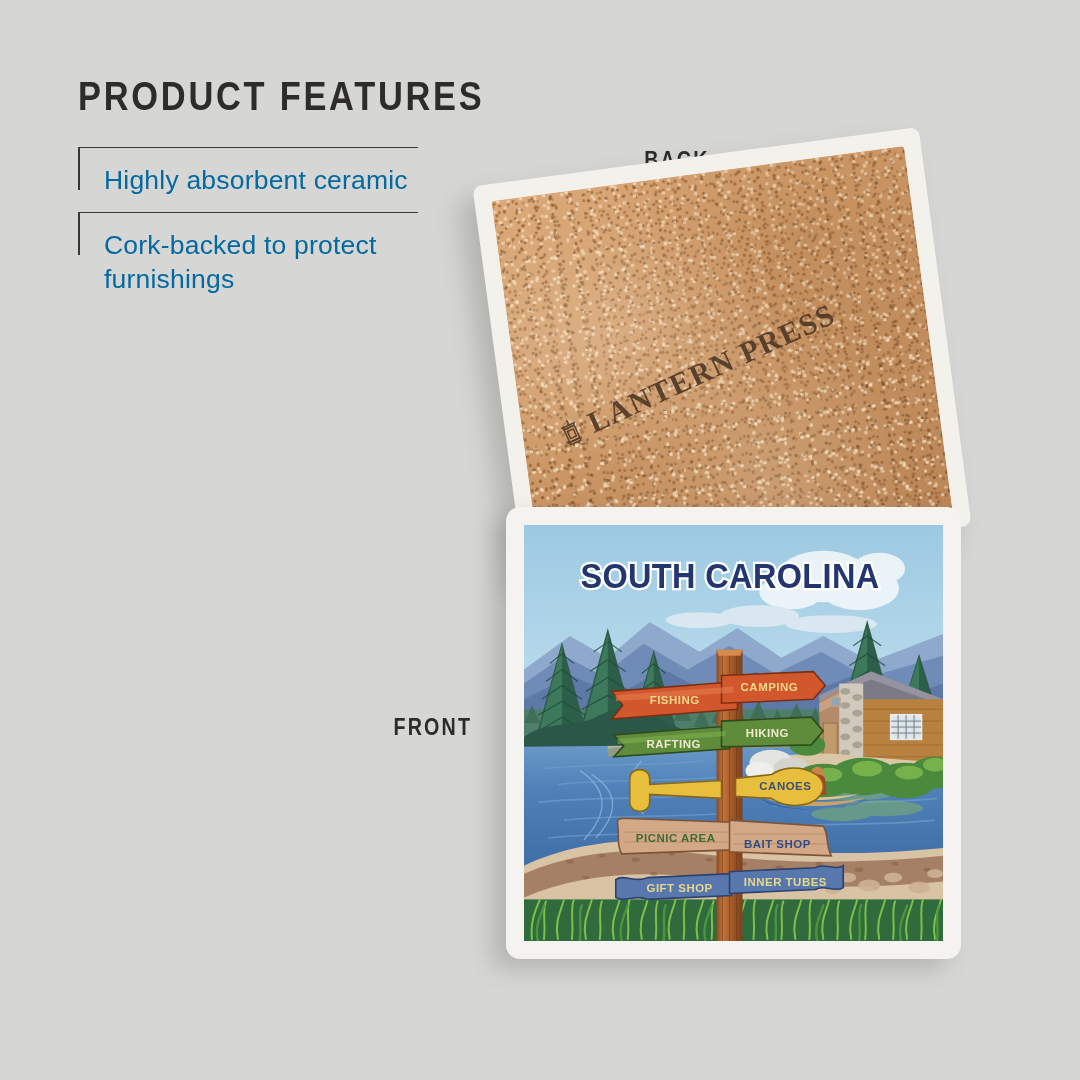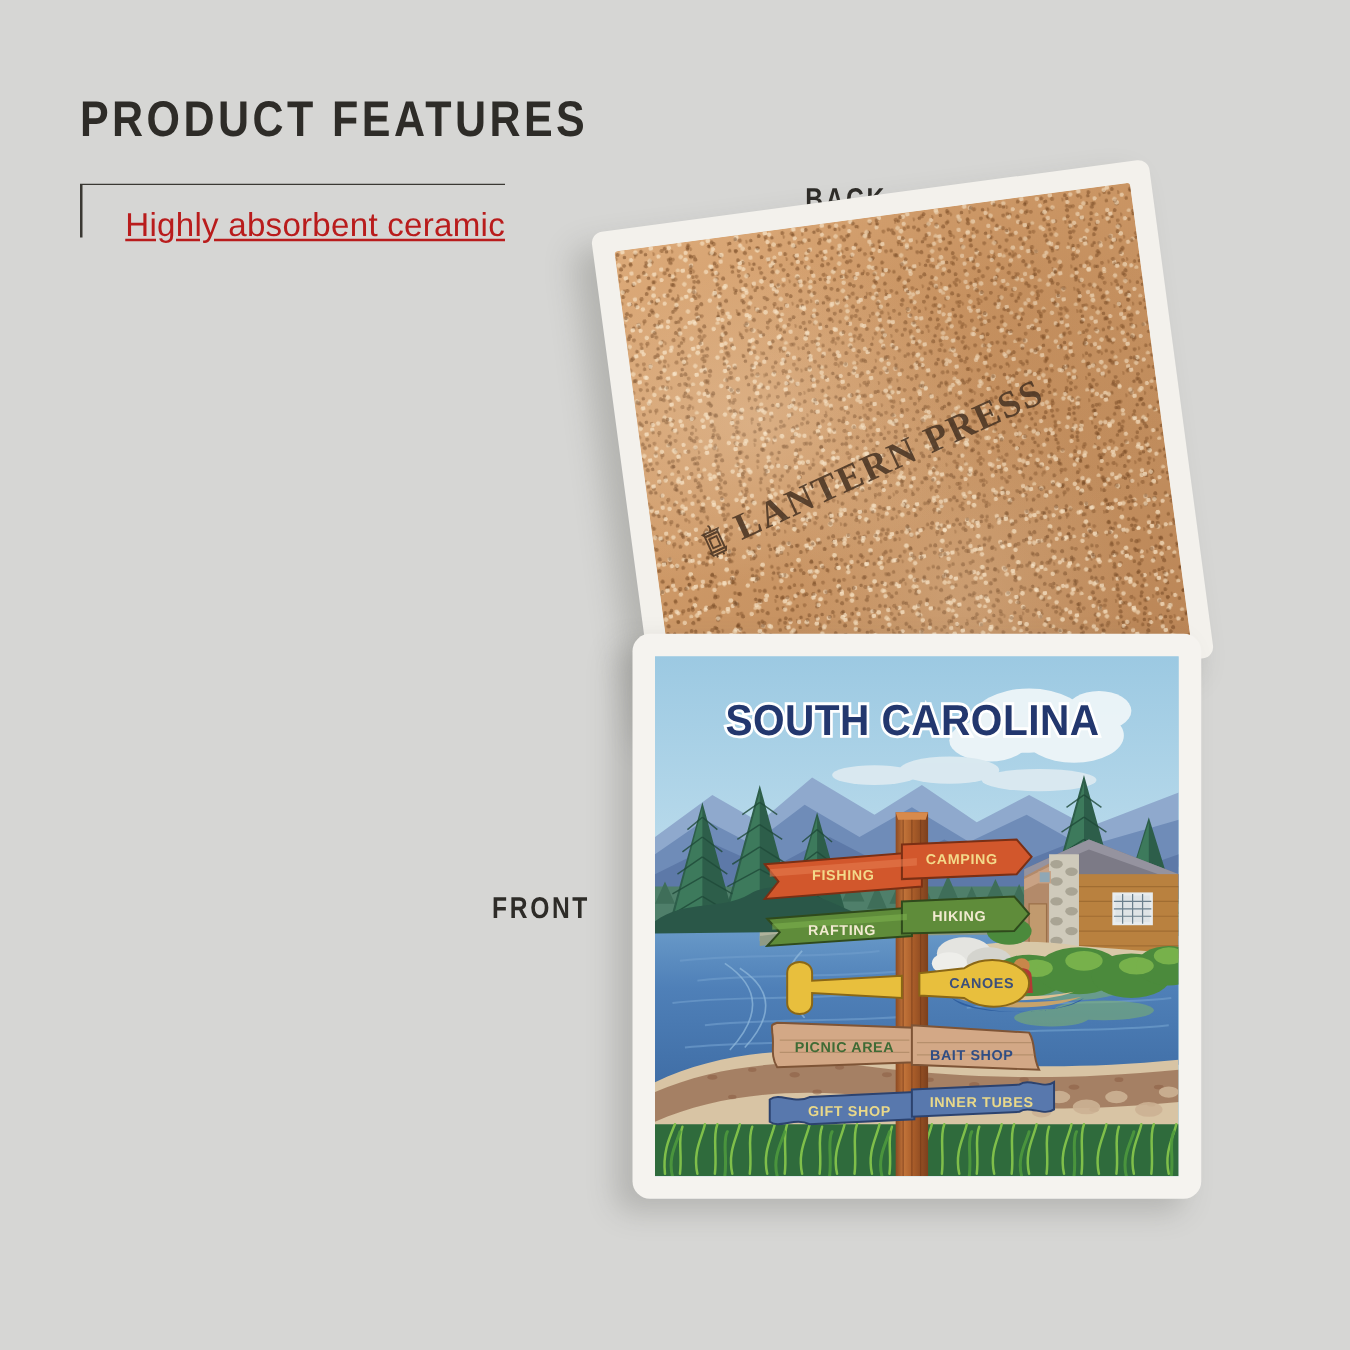--- a/index.html
+++ b/index.html
@@ -9,23 +9,22 @@
   }
   body {
     background: #d6d6d4;
     font-family: "Liberation Sans", sans-serif;
     position: relative;
   }
 
   
   #features-panel {
     position: absolute;
-    left: 64px; top: 74px;
+    left: 78px; top: 74px;
     width: 340px;
-    text-align: right;
   }
   #features-heading {
     font-family: "Liberation Sans Narrow", "Liberation Sans", sans-serif;
     font-size: 40px;
     font-weight: bold;
     letter-spacing: 3.2px;
     color: #2e2c28;
     transform: scaleX(0.86);
     transform-origin: left center;
     margin: 0 0 28px 0;
@@ -39,23 +38,22 @@
   .feature-item::before {
     content: "";
     position: absolute;
     left: 0; top: 0;
     width: 1.5px; height: 42px;
     background: #3a3833;
   }
   .feature-text {
     font-size: 26.5px;
     line-height: 1.28;
-    color: #b91c1c;
+    color: #0369a1;
     letter-spacing: 0.2px;
-    text-decoration: underline;
   }
 
   
   .side-label {
     position: absolute;
     font-family: "Liberation Sans Narrow", "Liberation Sans", sans-serif;
     font-size: 24px;
     font-weight: bold;
     letter-spacing: 2.6px;
     color: #2e2c28;
@@ -171,20 +169,23 @@
   }
 </style>
 </head>
 <body>
 
 <div id="features-panel">
   <h1 id="features-heading">PRODUCT FEATURES</h1>
 
   <div class="feature-item">
     <div class="feature-text">Highly absorbent ceramic</div>
+  </div>
+  <div class="feature-item">
+    <div class="feature-text">Cork-backed to protect furnishings</div>
   </div>
 </div>
 
 <div class="side-label" id="label-back">BACK</div>
 <div class="side-label" id="label-front">FRONT</div>
 
 <div id="coaster-back">
   <div id="cork-surface">
     <div id="cork-grain"></div>
     <div id="logo-group">

